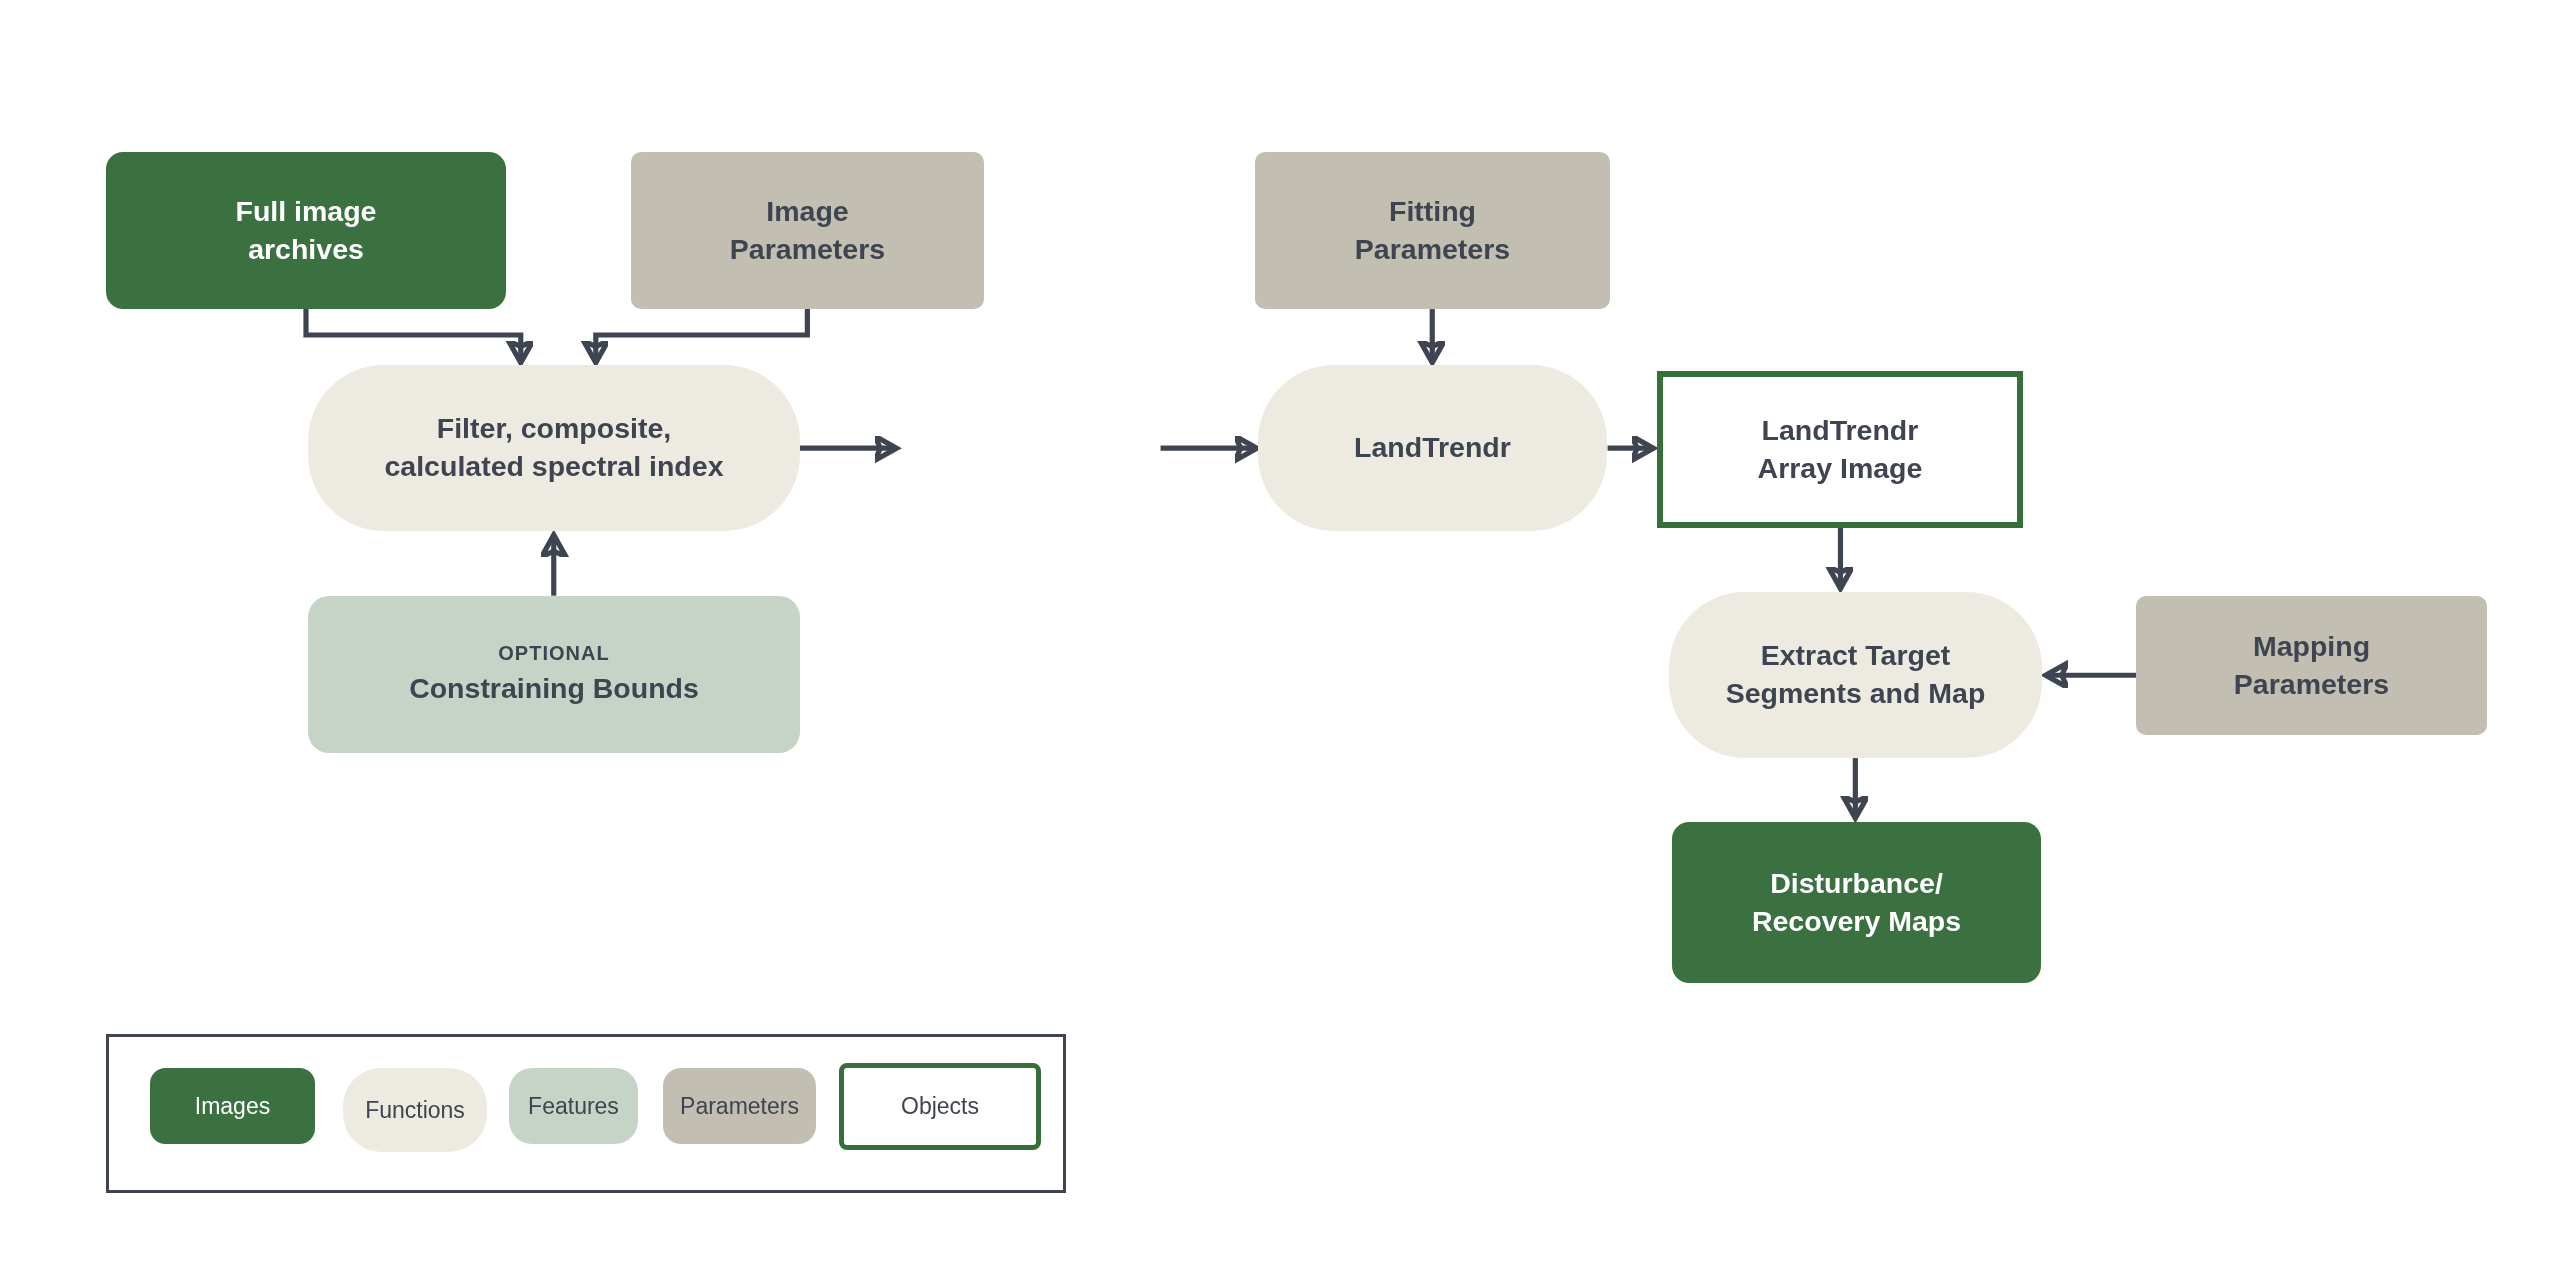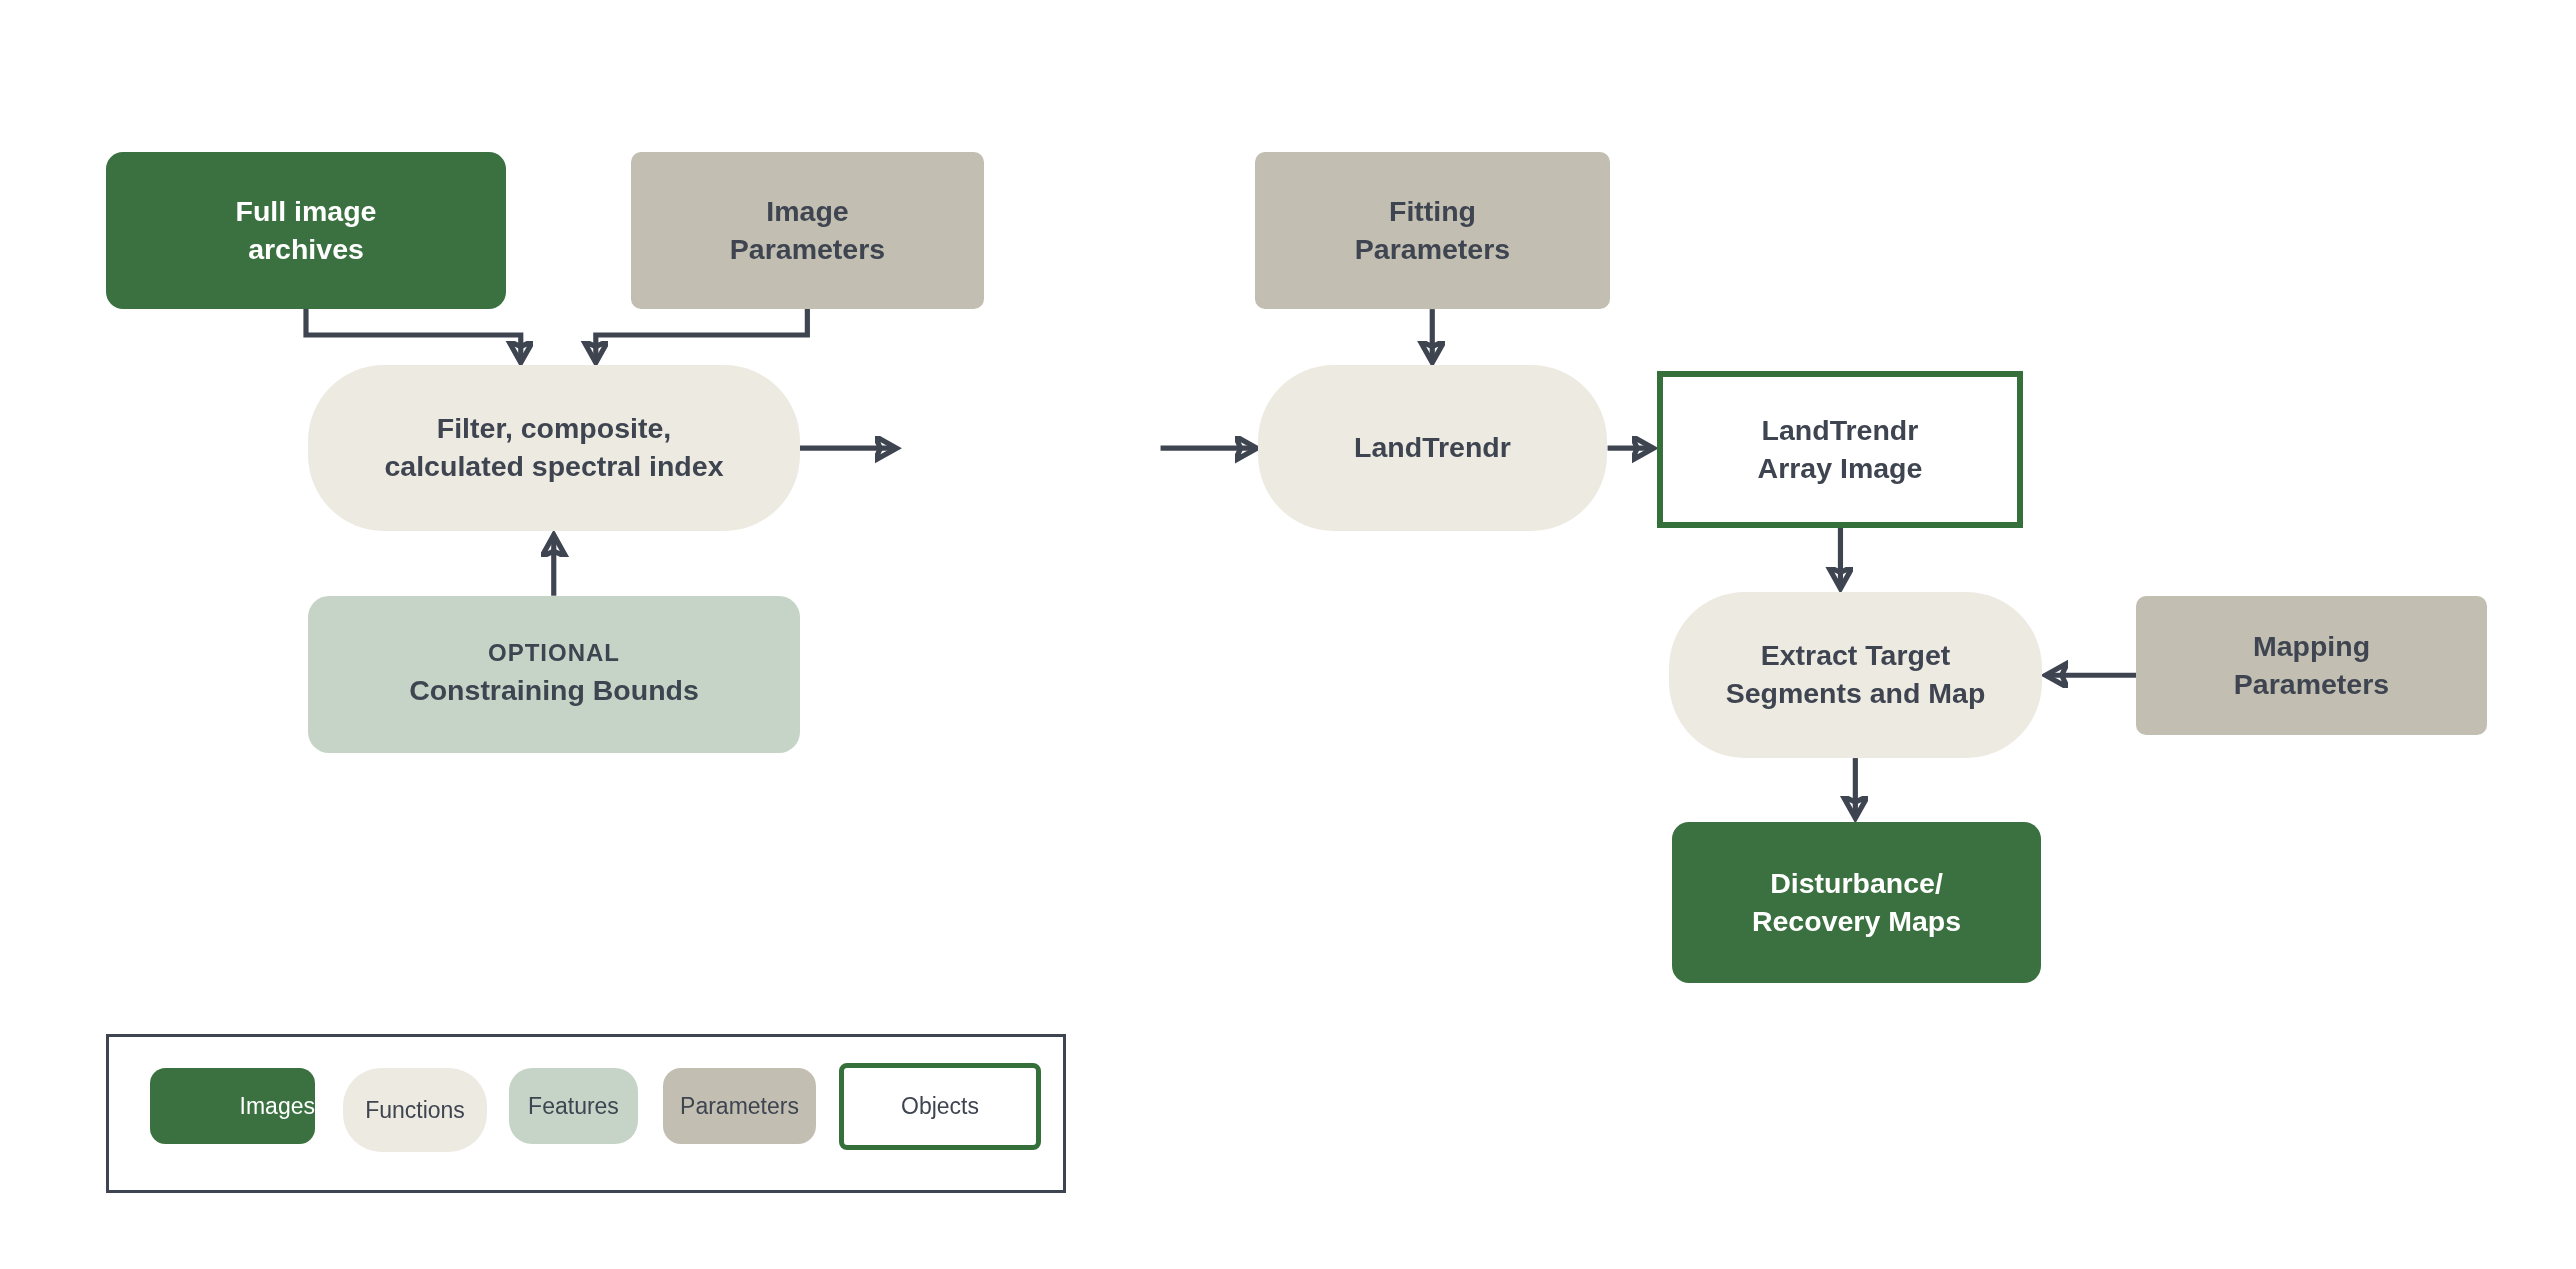--- a/index.html
+++ b/index.html
@@ -40,35 +40,35 @@
   }
   .node--image{background:var(--image-fill);border-radius:17px;}
   .node--image .node-label{color:var(--text-light);}
   .node--parameter{background:var(--parameter-fill);border-radius:10px;}
   .node--function{background:var(--function-fill);border-radius:76px;}
   .node--feature{background:var(--feature-fill);border-radius:21px;}
   .node--object{background:var(--object-fill);border:6.5px solid var(--object-border);border-radius:0;}
 
   .node-stack{display:flex;flex-direction:column;align-items:center;justify-content:center;}
   .tag-label{
-    font-size:24px;font-weight:bold;letter-spacing:1px;
+    font-size:20px;font-weight:bold;letter-spacing:1px;
     color:var(--text-dark);margin-bottom:5.2px;white-space:pre-line;
   }
 
   .legend{
     position:absolute;left:106px;top:1018px;width:960px;height:159px;
     box-sizing:border-box;border:3.2px solid var(--text-dark);
     background:var(--background);
   }
   .legend-chip{
     position:absolute;box-sizing:border-box;
     display:flex;align-items:center;justify-content:center;
     font-size:23px;color:var(--text-dark);text-align:center;
   }
-  .legend-chip--images{left:41px;top:31px;width:165px;height:76px;background:var(--image-fill);border-radius:15.5px;color:var(--text-light);justify-content:flex-end;}
+  .legend-chip--images{left:41px;top:31px;width:165px;height:76px;background:var(--image-fill);border-radius:15.5px;color:var(--text-light);}
   .legend-chip--functions{left:234px;top:31px;width:144px;height:84px;background:var(--function-fill);border-radius:38px;}
   .legend-chip--features{left:400px;top:31px;width:129px;height:76px;background:var(--feature-fill);border-radius:23px;}
   .legend-chip--parameters{left:554px;top:31px;width:153px;height:76px;background:var(--parameter-fill);border-radius:18px;}
   .legend-chip--objects{left:730px;top:26px;width:202px;height:87px;background:var(--object-fill);border:5.2px solid var(--object-border);border-radius:8px;}
 </style>
 </head>
 <body>
 
 <div class="canvas">
 

